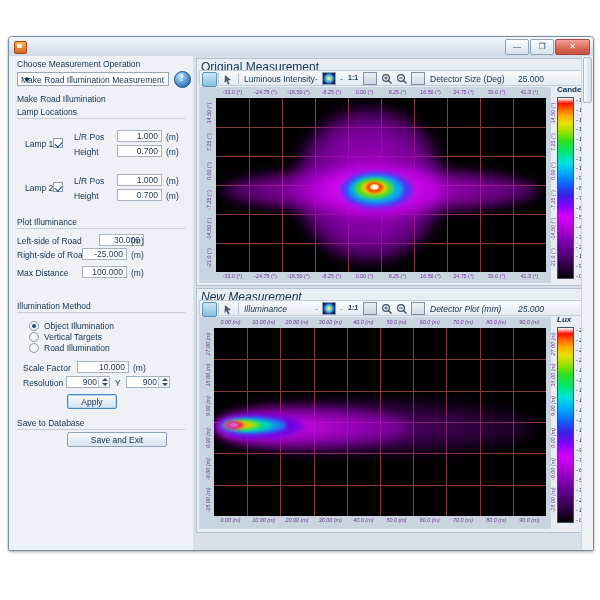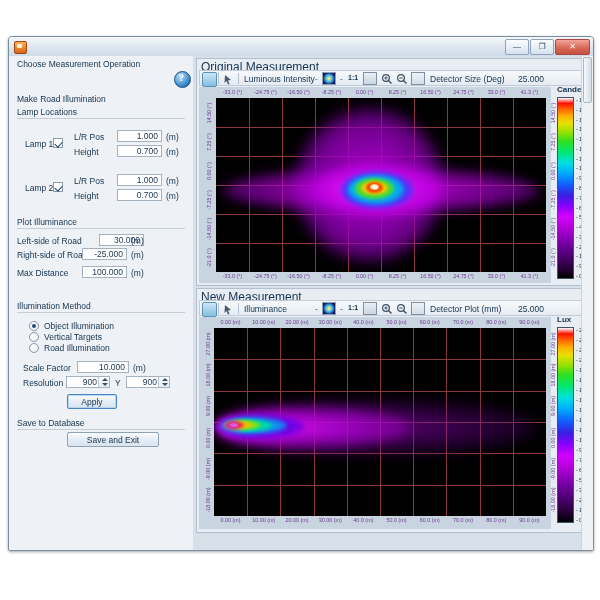--- a/index.html
+++ b/index.html
@@ -132,20 +132,24 @@
         </div>
       <div class="tb-btn close">
           <i>✕</i>
         </div>
     </div>
   </div>
 
   <div class="left">
 
     <div class="lbl" style="left:8px;top:3px;">Choose Measurement Operation</div>
+    <div class="combo" style="left:8px;top:16px;width:152px;">
+      <span>Make Road Illumination Measurement</span>
+      <span class="arr"></span>
+    </div>
     <div class="helpbtn" style="left:165px;top:15px;"></div>
 
     <div class="sect" style="left:8px;top:38px;">Make Road Illumination</div>
     <div class="sect" style="left:8px;top:51px;">Lamp Locations</div>
     <div class="hr" style="left:8px;top:62px;width:168px;"></div>
 
     <div class="lbl" style="left:16px;top:83px;">Lamp 1</div>
     <div class="chk" style="left:44px;top:82px;"></div>
     <div class="lbl" style="left:65px;top:76px;">L/R Pos</div>
     <div class="txtf" style="left:108px;top:74px;width:45px;">1.000</div>
@@ -200,21 +204,21 @@
     <div class="lbl" style="left:106px;top:322px;">Y</div>
     <div class="spin" style="left:117px;top:320px;width:44px;">
       <span class="v">900</span>
       <span class="sb"></span>
     </div>
 
     <div class="btn focus" style="left:58px;top:338px;width:50px;">Apply</div>
 
     <div class="sect" style="left:8px;top:362px;">Save to Database</div>
     <div class="hr" style="left:8px;top:373px;width:168px;"></div>
-    <div class="btn" style="left:58px;top:376px;width:92px;">Save and Exit</div>
+    <div class="btn" style="left:58px;top:376px;width:100px;">Save and Exit</div>
   </div>
 
   <div class="right">
 
     <div class="pane" style="top:2px;height:228px;">
       <div class="pane-title">Original Measurement</div>
 
       <div class="toolbar" style="top:11px;">
         <div class="tbi" style="left:2px;background:linear-gradient(#cfe6f7,#86bede);border:1px solid #5b93b8;"></div>
         <div class="tsep" style="left:18px;"></div>
@@ -338,21 +342,21 @@
           <div class="cbt" style="top: 117.333px;">5,868</div>
           <div class="cbt" style="top: 127.111px;">4,890</div>
           <div class="cbt" style="top: 136.889px;">3,912</div>
           <div class="cbt" style="top: 146.667px;">2,934</div>
           <div class="cbt" style="top: 156.444px;">1,956</div>
           <div class="cbt" style="top: 166.222px;">978</div>
           <div class="cbt" style="top: 176px;">0.565</div>
         </div>
     </div>
 
-    <div class="pane" style="top:232px;height:245px;">
+    <div class="pane" style="top:232px;height:245px;font-style:italic;">
       <div class="pane-title">New Measurement</div>
 
       <div class="toolbar" style="top:11px;">
         <div class="tbi" style="left:2px;background:linear-gradient(#cfe6f7,#86bede);border:1px solid #5b93b8;"></div>
         <div class="tsep" style="left:18px;"></div>
         <div class="tbi" style="left:22px;background:transparent;">
           <svg width="11" height="11" viewBox="0 0 11 11" style="margin:1px">
               <path d="M2 1 L8 6 L5 6.5 L6.5 10 L5 10.5 L3.5 7 L1.5 9 Z" fill="#4a5c70"></path>
             </svg>
         </div>

